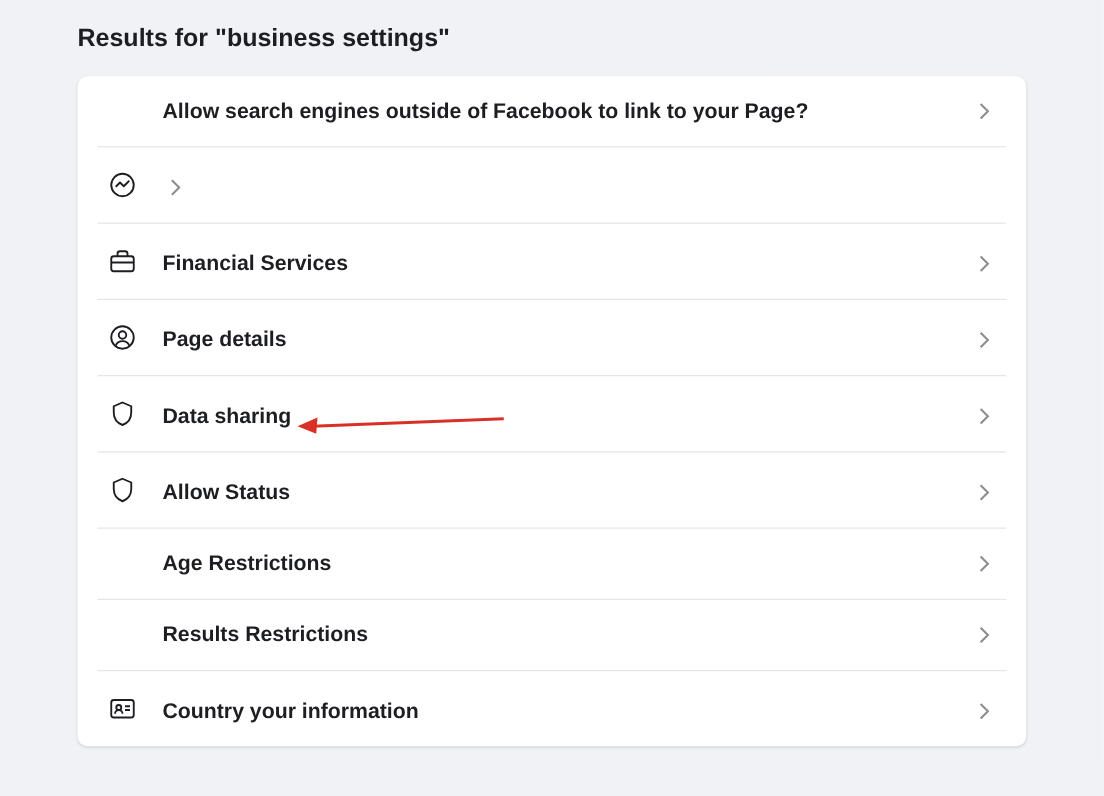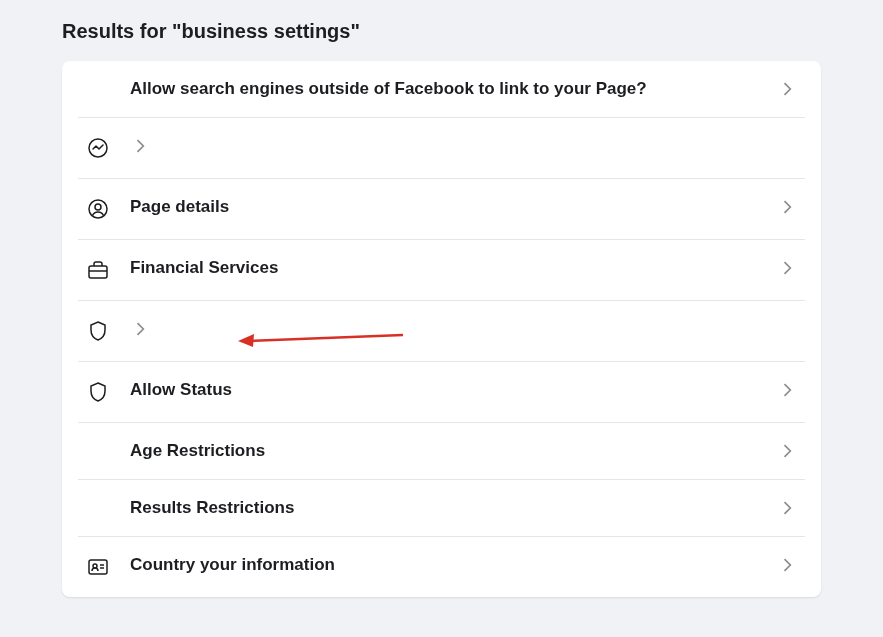--- a/index.html
+++ b/index.html
@@ -25,21 +25,21 @@
     }
     .card {
       background: #ffffff;
       border-radius: 8px;
       box-shadow: 0 1px 2px rgba(0,0,0,0.1);
       overflow: hidden;
       padding: 0 16px;
     }
     .row {
       display: flex;
-      align-items: flex-start;
+      align-items: flex-end;
       padding: 18px 8px;
       border-bottom: 1px solid #e4e6eb;
       cursor: pointer;
       position: relative;
     }
     .row:last-child {
       border-bottom: none;
     }
     .icon-slot {
       width: 44px;
@@ -105,55 +105,56 @@
       <div class="chevron">
         <svg viewBox="0 0 24 24">
             <polyline points="9 5 16 12 9 19"></polyline>
           </svg>
       </div>
     </div>
 
     <div class="row">
       <div class="icon-slot">
         <svg viewBox="0 0 24 24">
+            <rect x="3" y="8" width="18" height="12" rx="2"></rect>
+            <path d="M8 8 V6 a2 2 0 0 1 2-2 h4 a2 2 0 0 1 2 2 V8"></path>
+            <line x1="3" y1="13" x2="21" y2="13"></line>
+          </svg>
+      </div>
+      <div class="row-label">Financial Services</div>
+      <div class="chevron">
+        <svg viewBox="0 0 24 24">
+            <polyline points="9 5 16 12 9 19"></polyline>
+          </svg>
+      </div>
+    </div>
+
+    <div class="row">
+      <div class="icon-slot">
+        <svg viewBox="0 0 24 24">
             <circle cx="12" cy="12" r="9"></circle>
             <circle cx="12" cy="10" r="3"></circle>
             <path d="M6.5 18.5 a6 6 0 0 1 11 0"></path>
           </svg>
       </div>
       <div class="row-label">Page details</div>
       <div class="chevron">
         <svg viewBox="0 0 24 24">
             <polyline points="9 5 16 12 9 19"></polyline>
           </svg>
       </div>
     </div>
 
     <div class="row">
       <div class="icon-slot">
         <svg viewBox="0 0 24 24">
-            <rect x="3" y="8" width="18" height="12" rx="2"></rect>
-            <path d="M8 8 V6 a2 2 0 0 1 2-2 h4 a2 2 0 0 1 2 2 V8"></path>
-            <line x1="3" y1="13" x2="21" y2="13"></line>
-          </svg>
-      </div>
-      <div class="row-label">Financial Services</div>
-      <div class="chevron">
-        <svg viewBox="0 0 24 24">
-            <polyline points="9 5 16 12 9 19"></polyline>
-          </svg>
-      </div>
-    </div>
-
-    <div class="row">
-      <div class="icon-slot">
-        <svg viewBox="0 0 24 24">
             <path d="M12 3 L19 6 V11 C19 16 16 19.5 12 21 C8 19.5 5 16 5 11 V6 Z"></path>
           </svg>
       </div>
+      <div class="row-label">Data sharing</div>
       <div class="chevron">
         <svg viewBox="0 0 24 24">
             <polyline points="9 5 16 12 9 19"></polyline>
           </svg>
       </div>
       <svg class="annotation-arrow" style="left:160px; top:24px;" width="170" height="24" viewBox="0 0 170 24">
         <line x1="165" y1="10" x2="12" y2="16" stroke="#d93025" stroke-width="2.5"></line>
         <polygon points="0,16 16,9 15,22" fill="#d93025"></polygon>
       </svg>
     </div>

